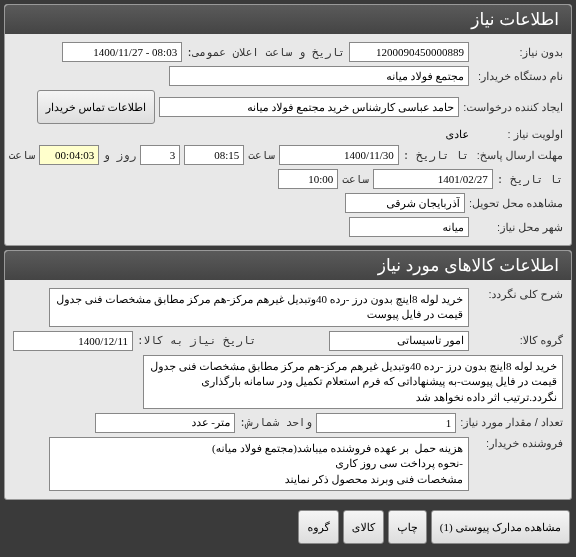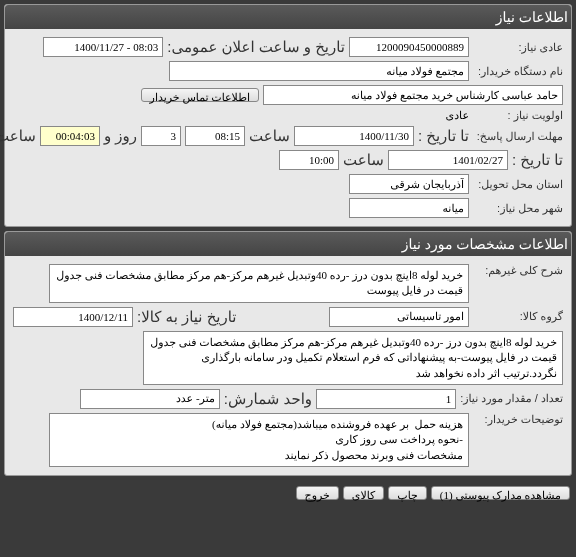--- a/index.html
+++ b/index.html
@@ -14,43 +14,44 @@
 }
 .panel {
   background: #e8e8e8;
   margin: 4px;
   border: 1px solid #999;
   border-radius: 3px;
 }
 .panel-header {
   background: linear-gradient(#5a5a5a, #444);
   color: #fff;
-  padding: 4px 3px;
-  font-size: 14px;
+  padding: 4px 12px;
+  font-size: 17px;
   border-radius: 3px 3px 0 0;
 }
 .panel-body {
   padding: 6px 8px;
 }
 .row {
   display: flex;
   align-items: center;
   padding: 2px 0;
   gap: 4px;
 }
 .label {
   font-size: 11px;
   color: #333;
   white-space: nowrap;
   min-width: 90px;
 }
 .label-mid {
-  font-size: 15px;
+  font-size: 11px;
   color: #333;
   white-space: nowrap;
+  font-family: Liberation Mono, monospace;
 }
 input[type="text"], .textbox {
   border: 1px solid #888;
   background: #fff;
   font-family: Tahoma;
   font-size: 11px;
   padding: 2px 4px;
   height: 20px;
   direction: rtl;
 }
@@ -64,21 +65,21 @@
   line-height: 1.4;
 }
 .btn {
   background: linear-gradient(#f5f5f5, #ddd);
   border: 1px solid #888;
   border-radius: 3px;
   padding: 2px 8px;
   font-family: Tahoma;
   font-size: 11px;
   cursor: pointer;
-  height: 14px;
+  height: 34px;
   white-space: nowrap;
 }
 .bottom-bar {
   display: flex;
   gap: 4px;
   padding: 6px;
   background: #3a3a3a;
 }
 .multi-line {
   width: 420px;
@@ -92,32 +93,33 @@
 }
 </style>
 </head>
 <body>
 
 <div class="panel">
   <div class="panel-header">اطلاعات نیاز</div>
   <div class="panel-body">
 
     <div class="row">
-      <span class="label">عادی نیاز:</span>
+      <span class="label">بدون نیاز:</span>
       <input class="textbox textbox-md" readonly="" value="1200090450000889" style="">
       <span class="label-mid">تاریخ و ساعت اعلان عمومی:</span>
       <input class="textbox textbox-md" readonly="" value="08:03 - 1400/11/27" style="">
     </div>
 
     <div class="row">
       <span class="label">نام دستگاه خریدار:</span>
       <input class="textbox textbox-lg" readonly="" value="مجتمع فولاد میانه" style="">
     </div>
 
     <div class="row">
+      <span class="label">ایجاد کننده درخواست:</span>
       <input class="textbox textbox-lg" readonly="" value="حامد عباسی کارشناس خرید مجتمع فولاد میانه" style="">
       <button class="btn">اطلاعات تماس خریدار</button>
     </div>
 
     <div class="row">
       <span class="label">اولویت نیاز :</span>
       <span>عادی</span>
     </div>
 
     <div class="row">
@@ -133,38 +135,38 @@
     </div>
 
     <div class="row">
       <span class="label-mid">تا تاریخ :</span>
       <input class="textbox textbox-md" readonly="" value="1401/02/27" style="">
       <span class="label-mid">ساعت</span>
       <input class="textbox textbox-sm" readonly="" value="10:00" style="">
     </div>
 
     <div class="row">
-      <span class="label">استان محل تحویل:</span>
+      <span class="label">مشاهده محل تحویل:</span>
       <input class="textbox textbox-md" readonly="" value="آذربایجان شرقی" style="">
     </div>
 
     <div class="row">
       <span class="label">شهر محل نیاز:</span>
       <input class="textbox textbox-md" readonly="" value="میانه" style="">
     </div>
 
   </div>
 </div>
 
 <div class="panel">
-  <div class="panel-header">اطلاعات مشخصات مورد نیاز</div>
+  <div class="panel-header">اطلاعات کالاهای مورد نیاز</div>
   <div class="panel-body">
 
     <div class="row half-row">
-      <span class="label">شرح کلی غیرهم:</span>
+      <span class="label">شرح کلی نگردد:</span>
       <textarea class="textbox multi-line" rows="2" readonly="" style="">خرید لوله 8اینچ بدون درز -رده 40وتبدیل غیرهم مرکز-هم مرکز مطابق مشخصات فنی جدول قیمت در فایل پیوست</textarea>
     </div>
 
     <div class="row">
       <span class="label">گروه کالا:</span>
       <input class="textbox" style="width: 140px;" readonly="" value="امور تاسیساتی">
       <span class="label-mid" style="margin-right:auto">تاریخ نیاز به کالا:</span>
       <input class="textbox textbox-md" readonly="" value="1400/12/11" style="">
     </div>
 
@@ -173,27 +175,27 @@
     </div>
 
     <div class="row">
       <span class="label">تعداد / مقدار مورد نیاز:</span>
       <input class="textbox" style="width: 140px;" readonly="" value="1">
       <span class="label-mid">واحد شمارش:</span>
       <input class="textbox" style="width: 140px;" readonly="" value="متر- عدد">
     </div>
 
     <div class="row half-row">
-      <span class="label">توضیحات خریدار:</span>
+      <span class="label">فروشنده خریدار:</span>
       <textarea class="textbox multi-line" rows="3" readonly="" style="">هزینه حمل  بر عهده فروشنده میباشد(مجتمع فولاد میانه)
 -نحوه پرداخت سی روز کاری
 مشخصات فنی وبرند محصول ذکر نمایند</textarea>
     </div>
 
   </div>
 </div>
 
 <div class="bottom-bar">
   <button class="btn">مشاهده مدارک پیوستی (1)</button>
   <button class="btn">چاپ</button>
   <button class="btn">کالای</button>
-  <button class="btn">خروج</button>
+  <button class="btn">گروه</button>
 </div>
 
 </body></html>

